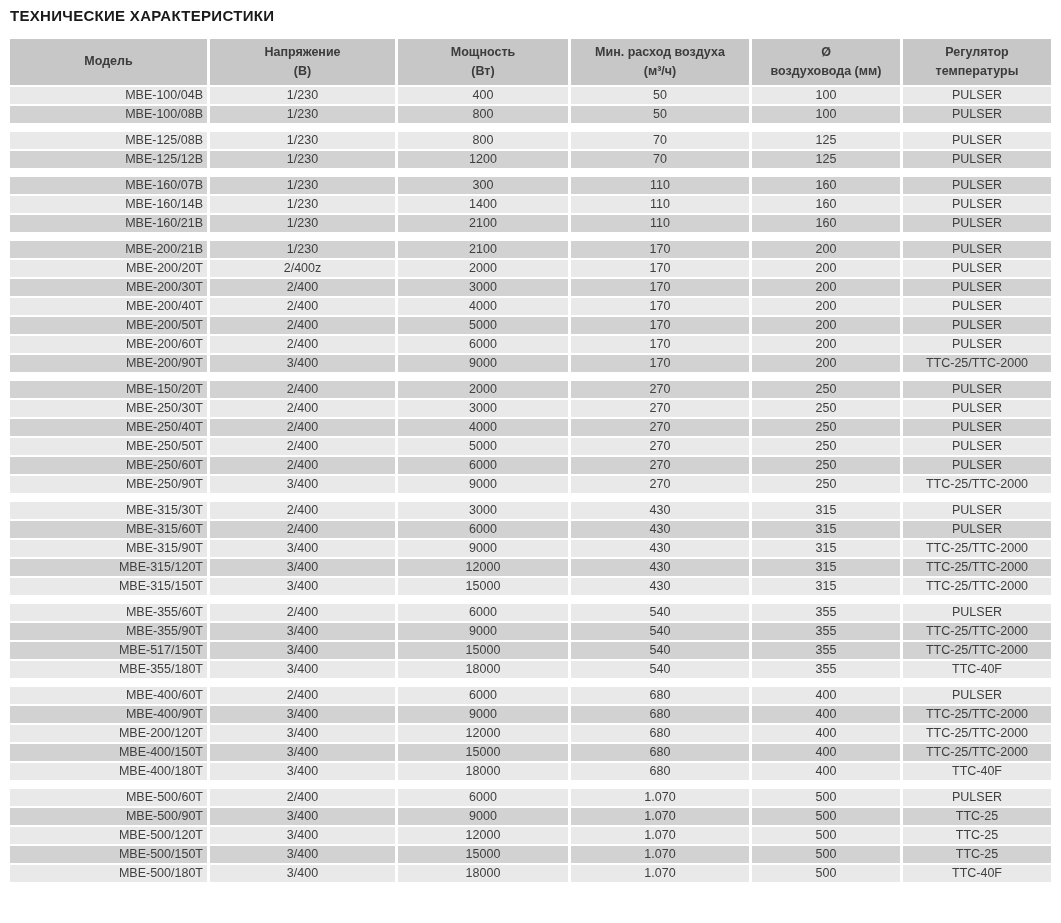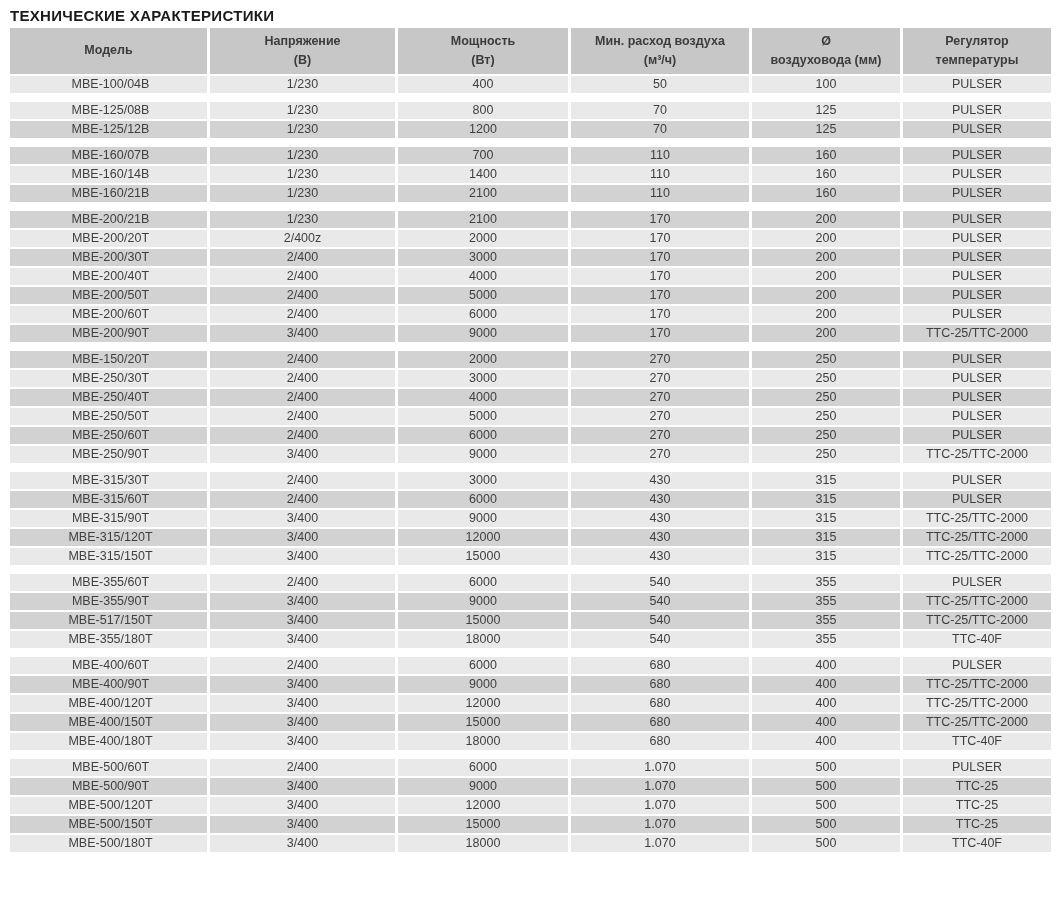--- a/index.html
+++ b/index.html
@@ -11,21 +11,21 @@
   }
   .page {
     width: 1041px;
     padding: 0 10px;
   }
   .page-title {
     font-size: 15px;
     font-weight: bold;
     letter-spacing: 0.3px;
     color: var(--title-text, #1a1a1a);
-    margin: 7px 0 2px 0;
+    margin: 7px 0 13px 0;
   }
   table.specs {
     border-collapse: separate;
     border-spacing: 3px 2px;
     table-layout: fixed;
     width: 1047px;
     margin-left: -3px;
   }
   col.c0 { width: 197px; }
   col.c1 { width: 185px; }
@@ -49,21 +49,21 @@
     color: var(--text, #3f3f3f);
     text-align: center;
     vertical-align: middle;
     height: 17px;
     line-height: 17px;
     padding: 0 4px;
     white-space: nowrap;
     overflow: hidden;
   }
   td.model {
-    text-align: center;
+    text-align: right;
     padding-left: 8px;
   }
   tr.light td { background: var(--row-light, #e9e9e9); }
   tr.dark  td { background: var(--row-dark,  #d2d2d2); }
   tr.group-gap td {
     background: transparent;
     height: 5px;
     line-height: 5px;
     padding: 0;
   }
@@ -112,20 +112,28 @@
       </thead>
     <tbody>
         <tr class="light">
           <td class="model">MBE-100/04B</td>
           <td>1/230</td>
           <td>400</td>
           <td>50</td>
           <td>100</td>
           <td>PULSER</td>
         </tr>
+        <tr class="dark">
+          <td class="model">MBE-100/08B</td>
+          <td>1/230</td>
+          <td>800</td>
+          <td>50</td>
+          <td>100</td>
+          <td>PULSER</td>
+        </tr>
         <tr class="group-gap">
           <td colspan="6"></td>
         </tr>
         <tr class="light">
           <td class="model">MBE-125/08B</td>
           <td>1/230</td>
           <td>800</td>
           <td>70</td>
           <td>125</td>
           <td>PULSER</td>
@@ -137,21 +145,21 @@
           <td>70</td>
           <td>125</td>
           <td>PULSER</td>
         </tr>
         <tr class="group-gap">
           <td colspan="6"></td>
         </tr>
         <tr class="dark">
           <td class="model">MBE-160/07B</td>
           <td>1/230</td>
-          <td>700</td>
+          <td>300</td>
           <td>110</td>
           <td>160</td>
           <td>PULSER</td>
         </tr>
         <tr class="light">
           <td class="model">MBE-160/14B</td>
           <td>1/230</td>
           <td>1400</td>
           <td>110</td>
           <td>160</td>
@@ -366,21 +374,21 @@
         </tr>
         <tr class="dark">
           <td class="model">MBE-400/90T</td>
           <td>3/400</td>
           <td>9000</td>
           <td>680</td>
           <td>400</td>
           <td>TTC-25/TTC-2000</td>
         </tr>
         <tr class="light">
-          <td class="model">MBE-400/120T</td>
+          <td class="model">MBE-200/120T</td>
           <td>3/400</td>
           <td>12000</td>
           <td>680</td>
           <td>400</td>
           <td>TTC-25/TTC-2000</td>
         </tr>
         <tr class="dark">
           <td class="model">MBE-400/150T</td>
           <td>3/400</td>
           <td>15000</td>

